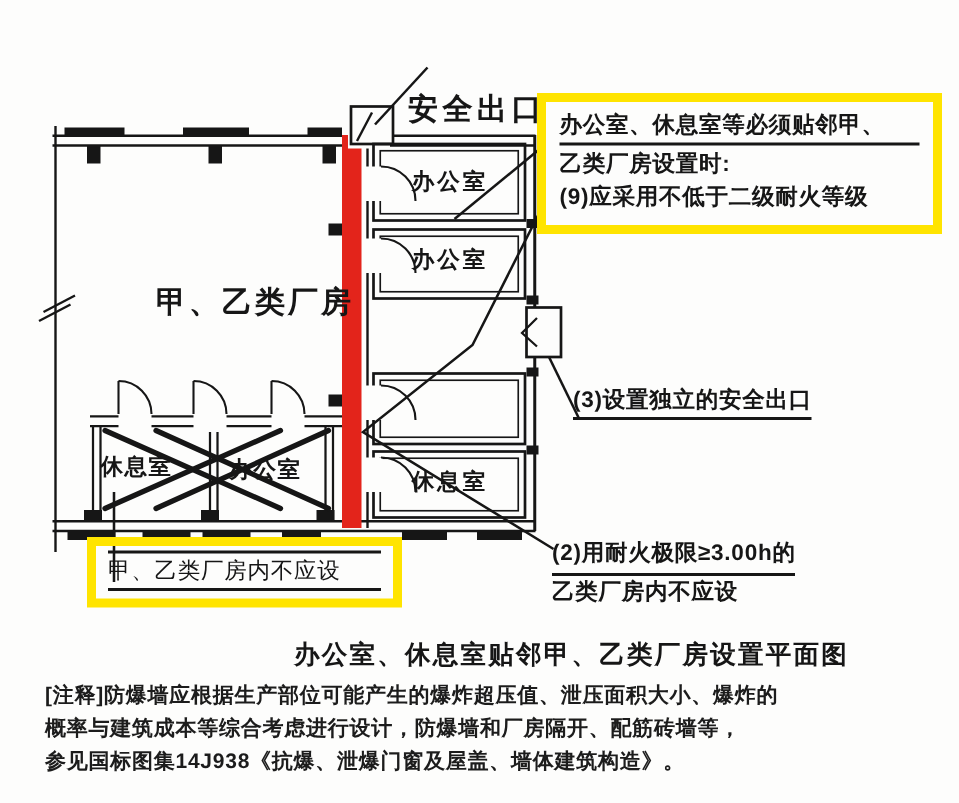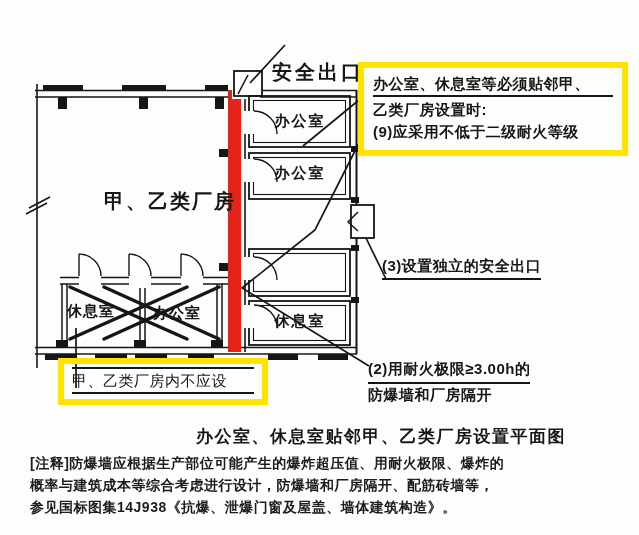--- a/index.html
+++ b/index.html
@@ -184,23 +184,23 @@
     <div class="inner">
       <div class="cl u1">甲、乙类厂房内不应设</div>
     </div>
   </div>
 
   <div class="callout callout-3">
     <span class="underlined">(3)设置独立的安全出口</span>
   </div>
   <div class="callout callout-2">
     <span class="underlined">(2)用耐火极限≥3.00h的</span>
-    <div>防爆墙和厂房隔开</div>
+    <div>乙类厂房内不应设</div>
   </div>
 
   <div class="caption">办公室、休息室贴邻甲、乙类厂房设置平面图</div>
   <div class="notes">
-    <div>[注释]防爆墙应根据生产部位可能产生的爆炸超压值、用耐火极限、爆炸的</div>
+    <div>[注释]防爆墙应根据生产部位可能产生的爆炸超压值、泄压面积大小、爆炸的</div>
     <div>概率与建筑成本等综合考虑进行设计，防爆墙和厂房隔开、配筋砖墙等，</div>
     <div>参见国标图集14J938《抗爆、泄爆门窗及屋盖、墙体建筑构造》。</div>
   </div>
 
 </div>
 
 </body></html>

